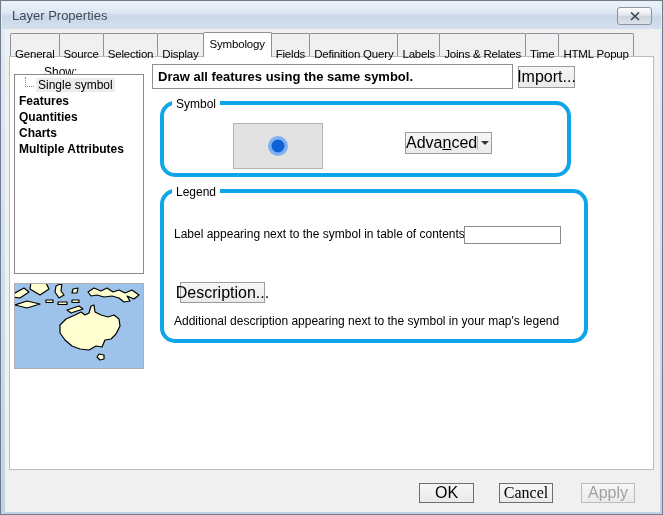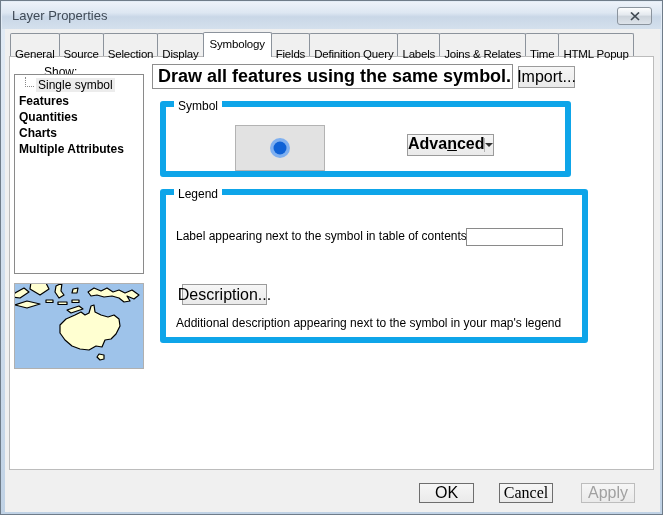--- a/index.html
+++ b/index.html
@@ -39,39 +39,39 @@
   .tree-elbow { display:inline-block; width:9px; height:10px; margin-right:2px; margin-bottom:2px;
                 border-left:1px dotted #8a8a8a; border-bottom:1px dotted #8a8a8a; vertical-align:baseline; }
   .sel-label { background:#ececec; padding:0 2px; }
 
   .map-preview { position:absolute; left:4px; top:226px; width:130px; height:86px;
                  border:1px solid #b0b0b0; }
   .map-preview svg { display:block; }
 
   .header-box { position:absolute; left:142px; top:7px; width:361px; height:25px;
                 background:#fff; border:1px solid #8e8e8e; line-height:23px; padding-left:5px;
-                font-weight:bold; font-size:18px; white-space:nowrap; }
+                font-weight:bold; font-size:13px; white-space:nowrap; }
 
   .btn { background:linear-gradient(#f6f6f6,#eaeaea); border:1px solid #9b9b9b;
          font-family:"Liberation Sans", sans-serif; font-size:16px; color:#000;
          display:flex; align-items:center; justify-content:center; cursor:default; }
   .import-btn { position:absolute; left:508px; top:9px; width:57px; height:22px; }
 
-  .groupbox { position:absolute; border:6px solid #0ea5e9; border-radius:3px; }
+  .groupbox { position:absolute; border:4px solid #0ea5e9; border-radius:15px; }
   .groupbox-label { position:absolute; top:-8px; left:8px; background:#fff; padding:0 4px; }
   .symbol-group { left:150px; top:44px; width:411px; height:76px; }
   .legend-group { left:150px; top:132px; width:428px; height:154px; }
 
   .symbol-preview { position:absolute; left:69px; top:18px; width:90px; height:46px;
                     background:#e2e2e2; border:1px solid #b3b3b3;
                     display:flex; align-items:center; justify-content:center; }
 
   .advanced-btn { position:absolute; left:241px; top:27px; width:87px; height:22px;
                   padding:0; display:flex; align-items:stretch; }
-  .adv-text { flex:1; display:flex; justify-content:center;font-weight:bold; }
+  .adv-text { flex:1; display:flex; align-items:center; justify-content:center; }
   .adv-sep { width:1px; background:#b5b5b5; margin:3px 0; }
   .adv-arrow { width:15px; display:flex; align-items:center; justify-content:center; }
   .caret { width:0; height:0; border-left:4px solid transparent; border-right:4px solid transparent;
            border-top:4px solid #333; }
   .accel { text-decoration:underline; }
 
   .legend-text1 { position:absolute; left:10px; top:34px; white-space:nowrap; }
   .legend-input { position:absolute; left:300px; top:33px; width:97px; height:18px;
                   border:1px solid #8a8a8a; background:#fff; font-family:"Liberation Sans",sans-serif;
                   font-size:12px; padding:0 3px; }

